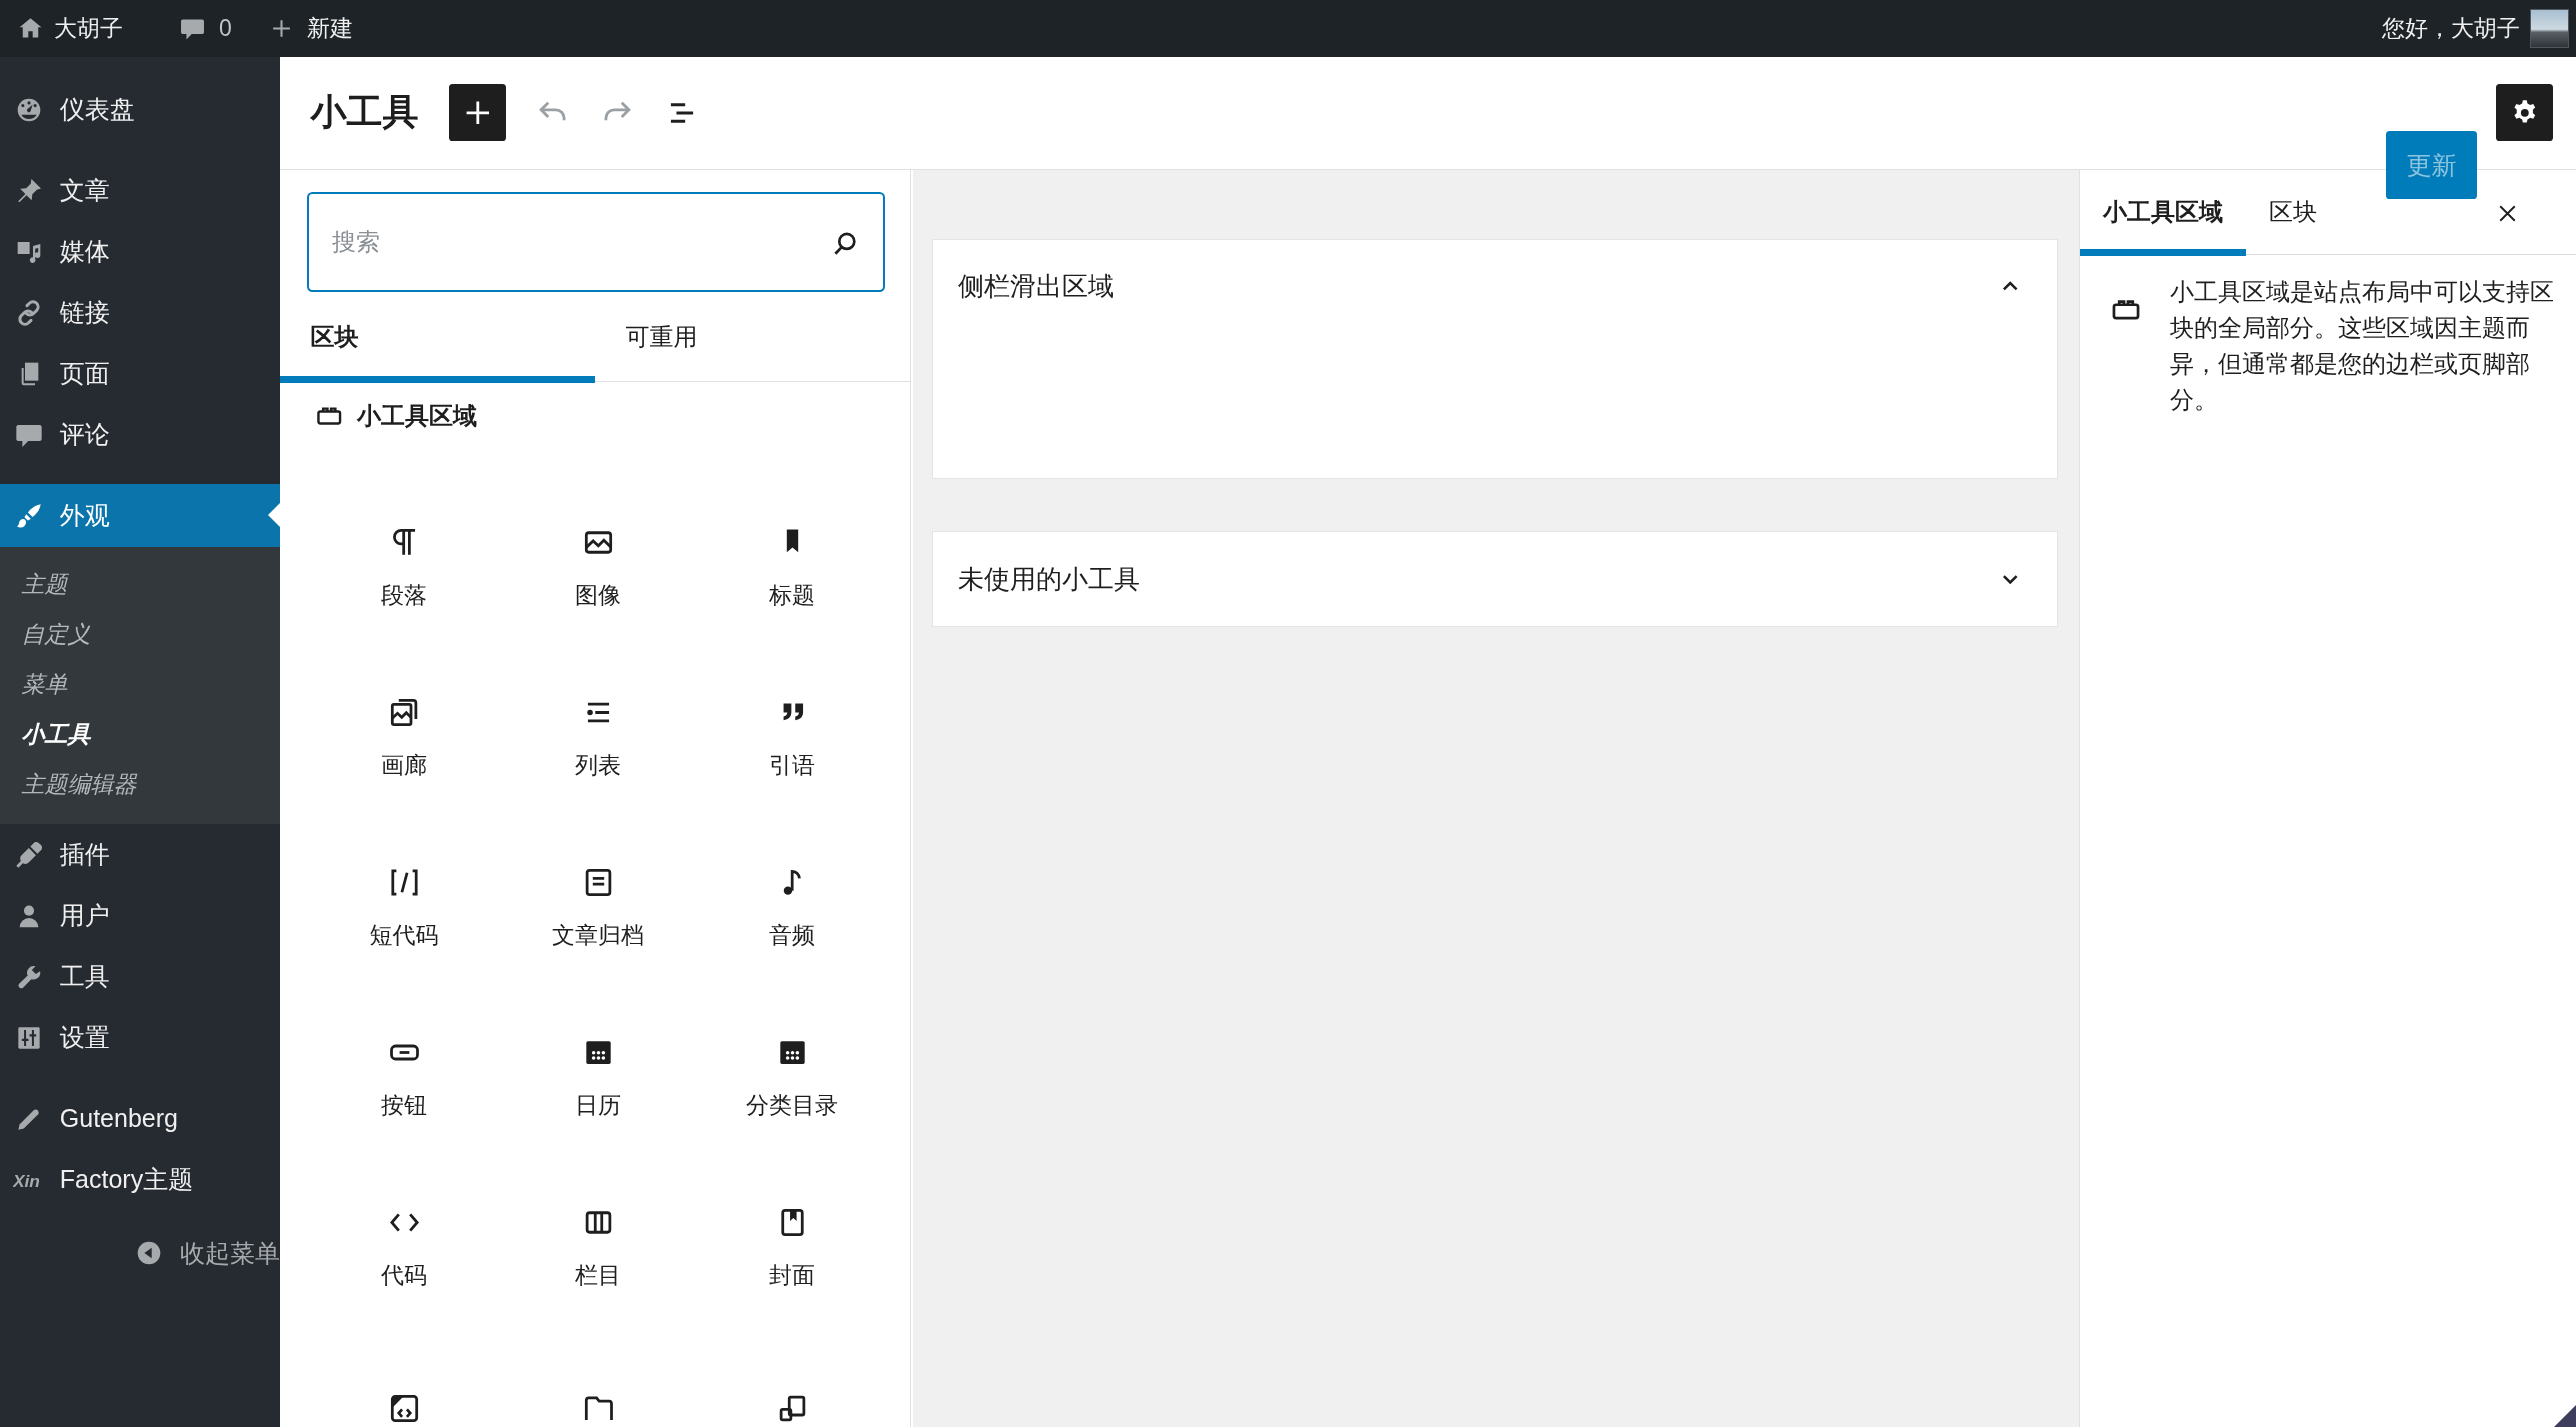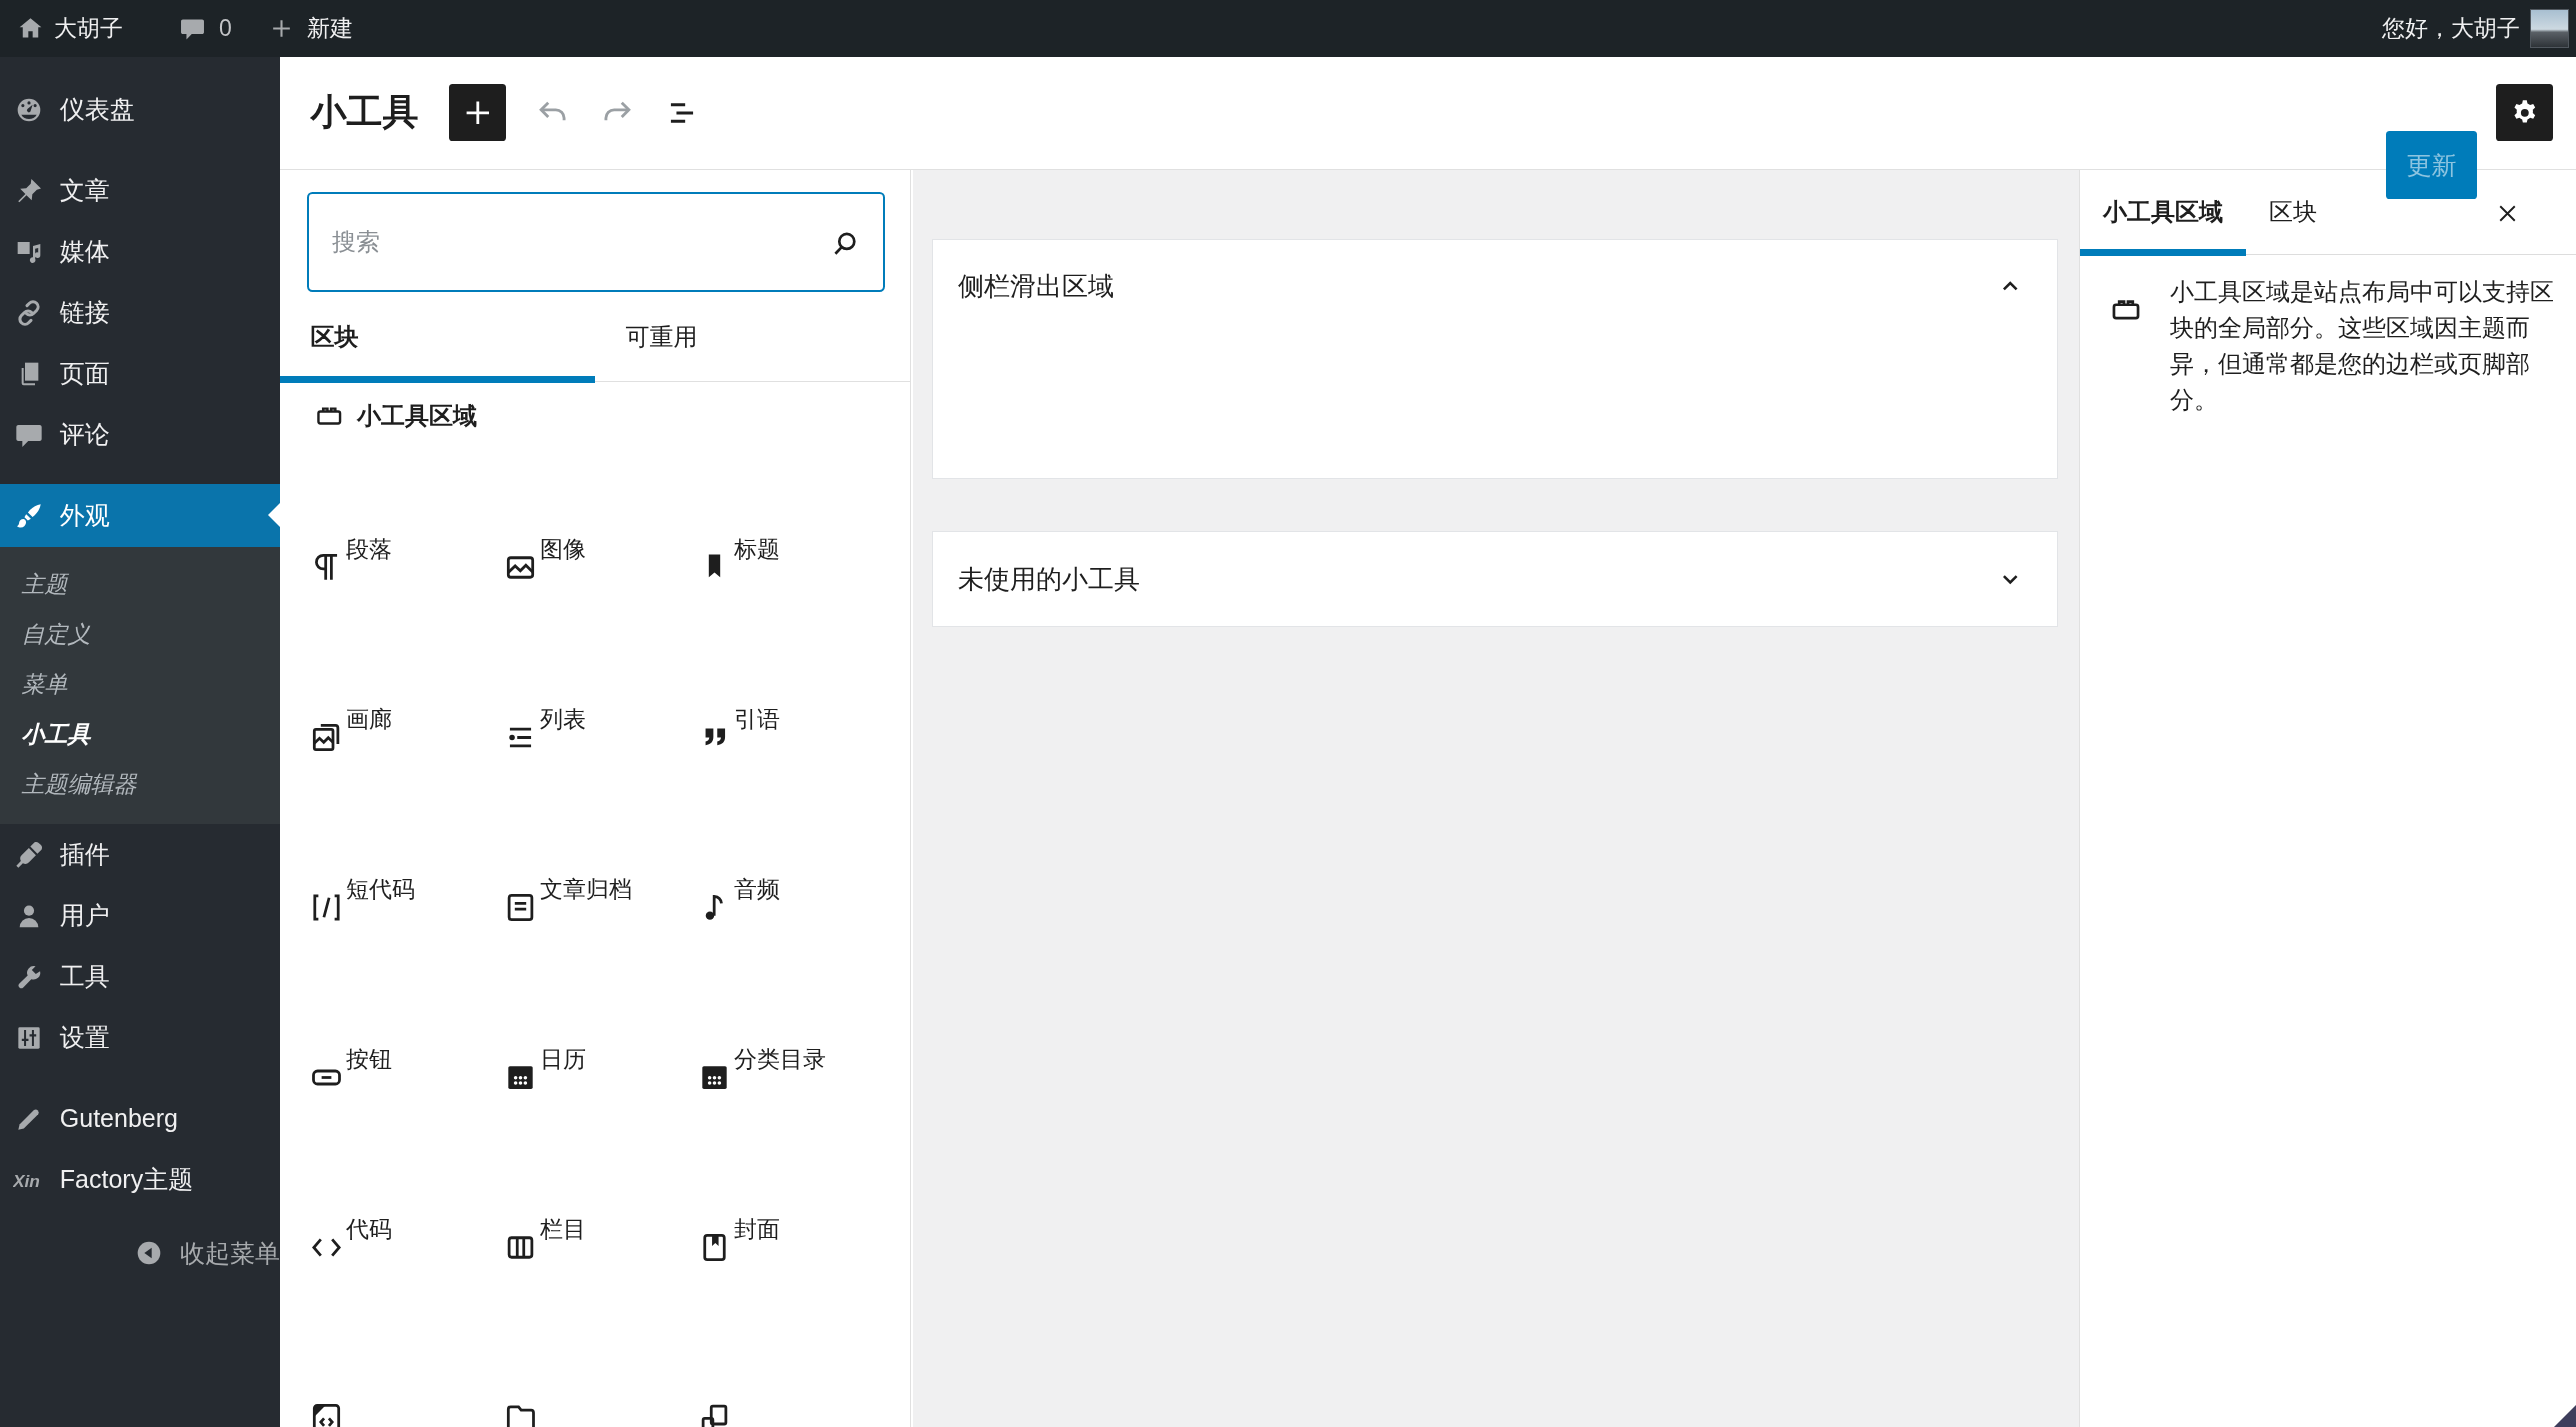--- a/index.html
+++ b/index.html
@@ -69,21 +69,21 @@
   .search-input::placeholder{color:#8a8f94;}
   .search-ico{position:absolute;right:20px;top:32px;width:36px;height:36px;color:#1e1e1e;}
   .ins-tabs{position:absolute;left:0;top:122px;width:100%;height:90px;display:flex;border-bottom:1.8px solid var(--line);}
   .ins-tab{position:relative;flex:1;display:flex;align-items:center;padding-left:30.5px;font-size:24px;color:var(--ink);cursor:pointer;}
   .ins-tab.active{font-weight:bold;}
   .ins-tab.active::after{content:"";position:absolute;left:0;right:0;bottom:-1.8px;height:7.2px;background:var(--accent);}
   .ins-section{position:absolute;left:0;top:226px;height:39px;display:flex;align-items:center;}
   .ins-section .ico{width:30.5px;height:30.5px;margin-left:34px;color:#1e1e1e;}
   .ins-section .ttl{margin-left:12.6px;font-size:24px;font-weight:bold;color:var(--ink);}
   .blocks{position:absolute;left:27px;top:285px;width:581px;display:grid;grid-template-columns:repeat(3,194px);grid-auto-rows:170px;}
-  .blk{display:flex;flex-direction:row;align-items:center;cursor:pointer;}
+  .blk{display:flex;flex-direction:column;align-items:center;cursor:pointer;justify-content:center;}
   .blk .bico{width:39px;height:39px;margin-top:54px;color:#1e1e1e;}
   .blk .blbl{margin-top:18px;font-size:23px;color:var(--ink);white-space:nowrap;}
 
   
   .canvas{position:absolute;top:170px;left:913px;width:1166px;bottom:0;background:var(--canvas);}
   .area{position:absolute;left:19px;width:1126px;background:#fff;border:1.8px solid #e2e4e7;}
   .area.expanded{top:69px;height:240px;}
   .area:not(.expanded){top:361px;height:96px;}
   .area-head{position:relative;height:93px;display:flex;align-items:center;cursor:pointer;}
   .area:not(.expanded) .area-head{height:100%;}

